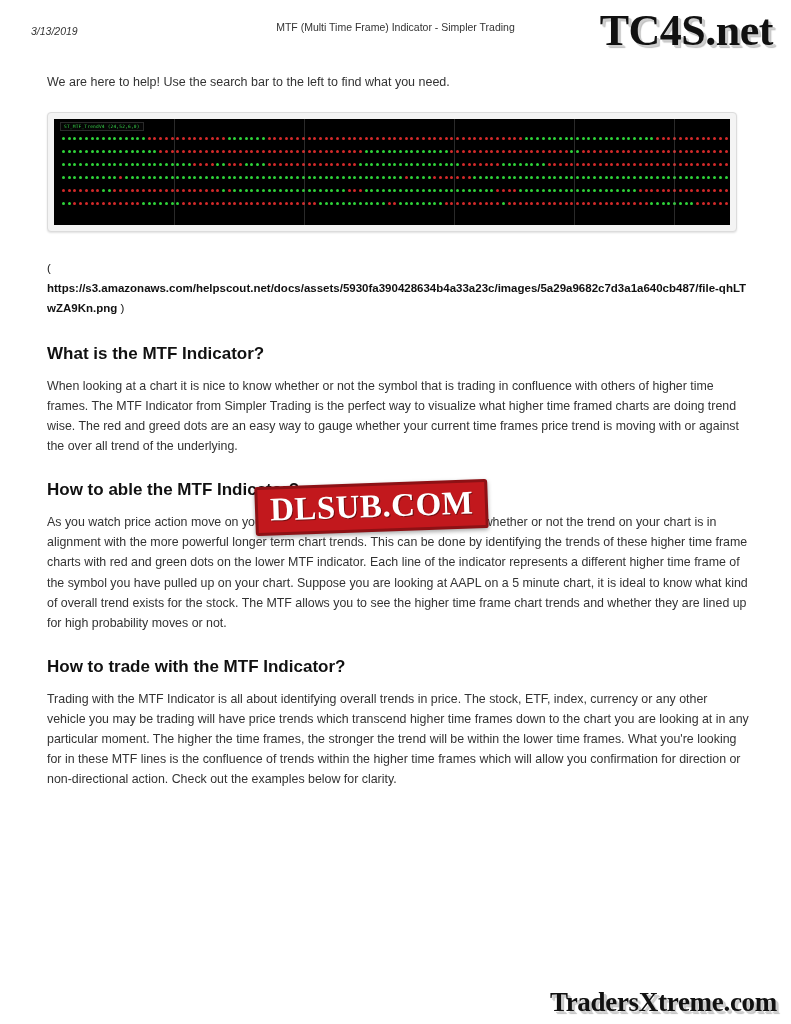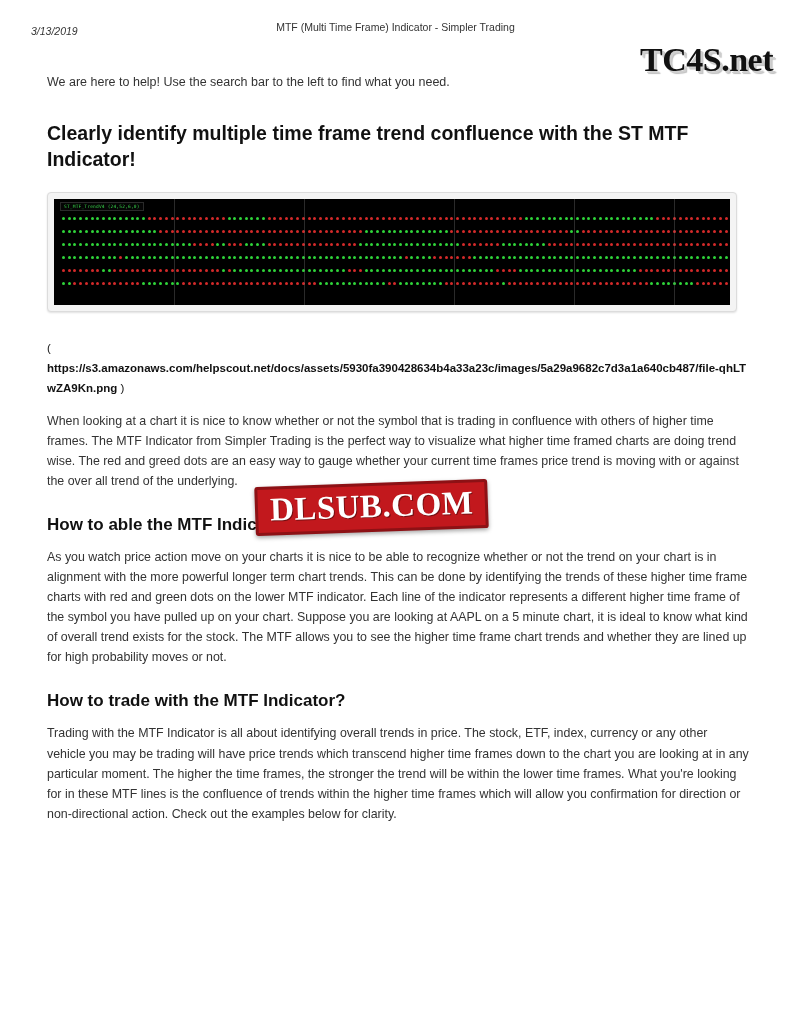--- a/index.html
+++ b/index.html
@@ -46,25 +46,24 @@
     white-space: nowrap;
   }
 
   
   .wm-top {
     position: absolute;
     top: 5px;
     right: 18px;
     font-family: "Liberation Serif", serif;
     font-weight: bold;
-    font-size: 34px;
+    font-size: 44px;
     letter-spacing: -0.5px;
     color: #111;
     text-shadow: 2px 2px 0 #cfcfcf, 3px 3px 1px rgba(0,0,0,.25);
-    margin-top: 36px;
   }
 
   
   .content {
     position: absolute;
     left: 47px;
     right: 42px;
     top: 58px;
   }
 
@@ -216,21 +215,20 @@
     <div class="hdr-date">3/13/2019</div>
     <div class="hdr-title">MTF (Multi Time Frame) Indicator - Simpler Trading</div>
   </div>
   <div class="wm-top">TC4S.net</div>
 
   <div class="content">
 
 
     <p class="intro">We are here to help! Use the search bar to the left to find what you need.</p>
 
-    <h2 class="lead">Clearly identify multiple time frame trend confluence with the ST MTF Indicator!</h2>
 
     <div class="chart-frame">
       <div class="chart-inner">
         <div class="chart-label">ST_MTF_TrendV4 (24,52,6,0)</div>
         <div id="chart-dots">
             <div class="dot-row" style="top: 18px;">
               <span style="position: absolute; left: 0px; top: 0px; width: 3px; height: 3px; border-radius: 50%; background: rgb(47, 212, 58);"></span>
               <span style="position: absolute; left: 5.71186px; top: 0px; width: 3px; height: 3px; border-radius: 50%; background: rgb(47, 212, 58);"></span>
               <span style="position: absolute; left: 11.4237px; top: 0px; width: 3px; height: 3px; border-radius: 50%; background: rgb(47, 212, 58);"></span>
               <span style="position: absolute; left: 17.1356px; top: 0px; width: 3px; height: 3px; border-radius: 50%; background: rgb(47, 212, 58);"></span>
@@ -951,26 +949,28 @@
           </div>
       </div>
     </div>
 
     <p class="img-link">
       <span class="paren">(</span><br>
       <span class="url">https://s3.amazonaws.com/helpscout.net/docs/assets/5930fa390428634b4a33a23c/images/5a29a9682c7d3a1a640cb487/file-qhLTwZA9Kn.png</span>
       <span class="paren">)</span>
     </p>
 
+    <h3 class="sect">What is the MTF Indicator?</h3>
     <p class="body">When looking at a chart it is nice to know whether or not the symbol that is trading in confluence with others of higher time frames. The MTF Indicator from Simpler Trading is the perfect way to visualize what higher time framed charts are doing trend wise. The red and greed dots are an easy way to gauge whether your current time frames price trend is moving with or against the over all trend of the underlying.</p>
 
     <h3 class="sect tight">How to able the MTF Indicator?</h3>
     <p class="body">As you watch price action move on your charts it is nice to be able to recognize whether or not the trend on your chart is in alignment with the more powerful longer term chart trends. This can be done by identifying the trends of these higher time frame charts with red and green dots on the lower MTF indicator. Each line of the indicator represents a different higher time frame of the symbol you have pulled up on your chart. Suppose you are looking at AAPL on a 5 minute chart, it is ideal to know what kind of overall trend exists for the stock. The MTF allows you to see the higher time frame chart trends and whether they are lined up for high probability moves or not.</p>
 
     <h3 class="sect tight">How to trade with the MTF Indicator?</h3>
     <p class="body">Trading with the MTF Indicator is all about identifying overall trends in price. The stock, ETF, index, currency or any other vehicle you may be trading will have price trends which transcend higher time frames down to the chart you are looking at in any particular moment. The higher the time frames, the stronger the trend will be within the lower time frames. What you're looking for in these MTF lines is the confluence of trends within the higher time frames which will allow you confirmation for direction or non-directional action. Check out the examples below for clarity.</p>
 
   </div>
 
   <div class="wm-center">DLSUB.COM</div>
 
+  <div class="wm-bottom">TradersXtreme.com</div>
 
 </div>
 
 </body></html>

